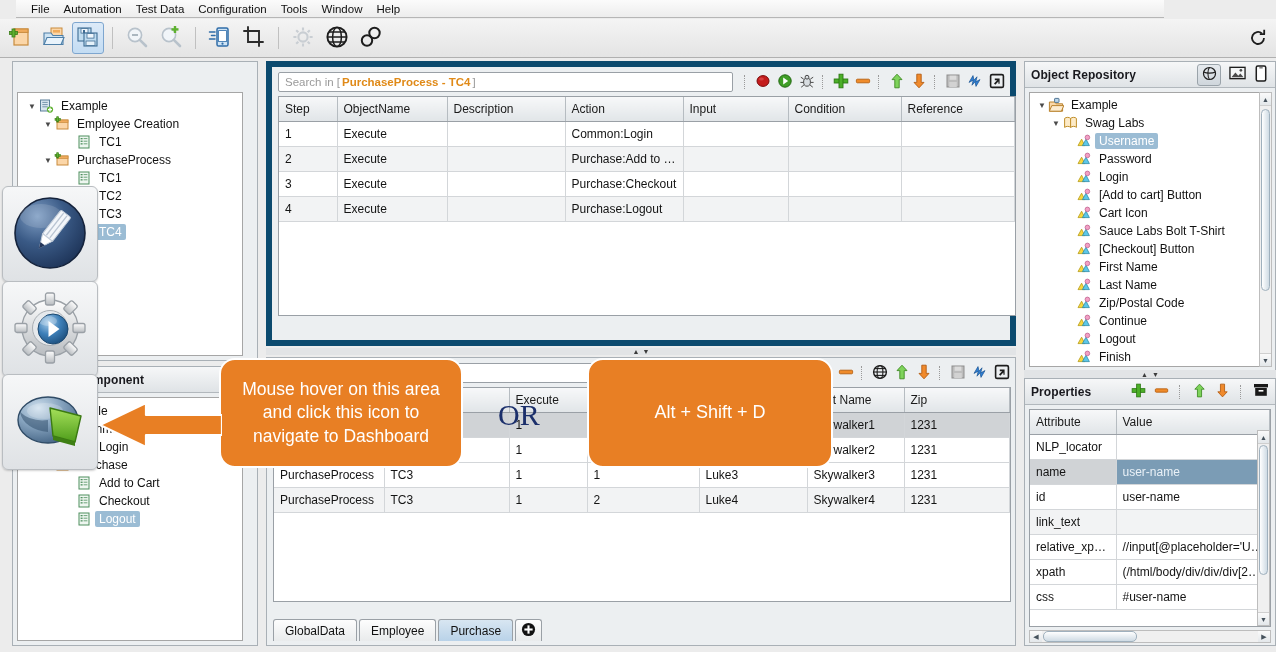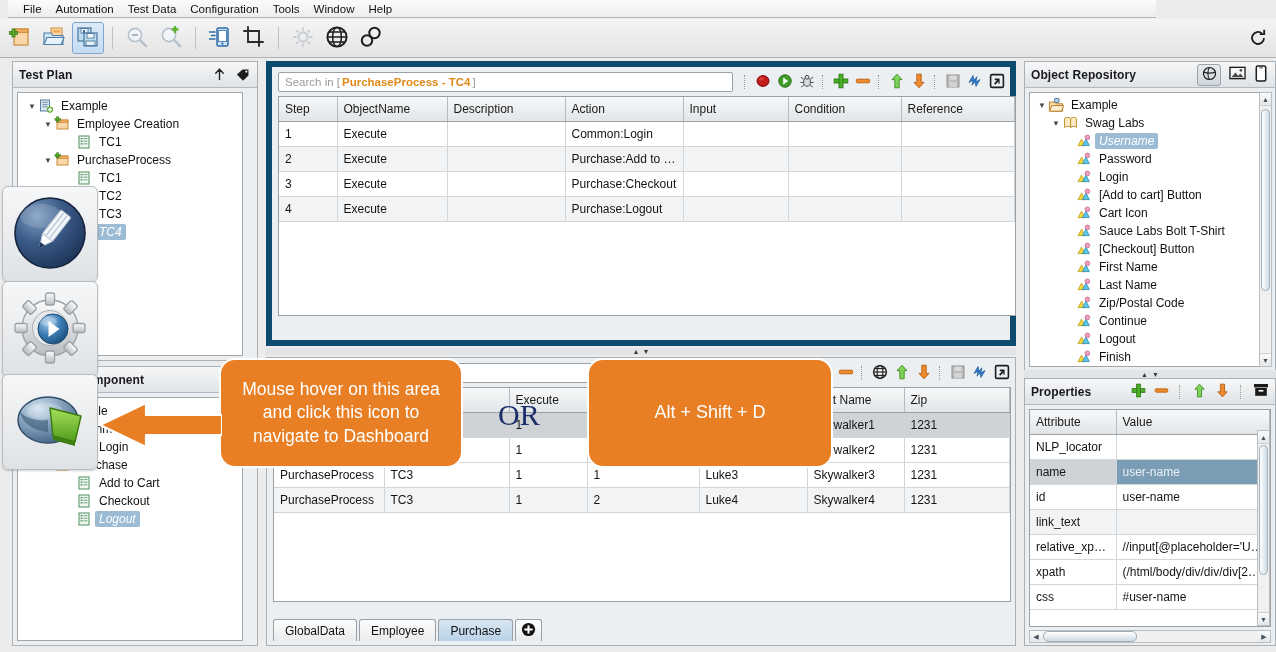--- a/index.html
+++ b/index.html
@@ -7,21 +7,21 @@
     width:1276px;height:652px;overflow:hidden;
     font-family:"Liberation Sans", sans-serif;
     font-size:12px;color:#1a1a1a;
     background:#e8e8e8;
     -webkit-font-smoothing:antialiased;
   }
   #app{position:relative;width:1276px;height:652px;background:#ececec;}
 
   
   .menubar{
-    position:absolute;left:8px;top:0;width:1148px;height:18px;
+    position:absolute;left:16px;top:0;width:1148px;height:18px;
     background:linear-gradient(#fbfbfb,#ededed);
     border-bottom:1px solid #b6b6b6;
     display:flex;align-items:center;padding-left:8px;box-sizing:border-box;
   }
   .menu-item{
     font-size:11.5px;color:#111;padding:1px 7px;cursor:default;white-space:nowrap;
   }
 
   
   .toolbar{
@@ -55,21 +55,21 @@
 
   
   .tree-wrap{
     position:absolute;left:4px;right:14px;top:4px;bottom:4px;
     background:#fff;border:1px solid #a6a6a6;overflow:hidden;
   }
   .tree{padding:4px 2px;}
   .tnode{display:flex;align-items:center;height:18px;font-size:12px;white-space:nowrap;cursor:default;}
   .tnode .twist{width:12px;text-align:center;font-size:8px;color:#4a4a4a;flex:0 0 12px;}
   .tnode .tlabel{padding:1px 4px;border-radius:2px;color:#111;}
-  .tnode.sel .tlabel{background:#9bbcd4;color:#ffffff;font-style:italic;}
+  .tnode.sel .tlabel{background:#9bbcd4;color:#ffffff;}
   .ticon{width:16px;height:16px;margin-right:3px;flex:0 0 16px;display:block;}
 
   .vscroll{
     position:absolute;right:1px;top:4px;bottom:4px;width:13px;
     background:#f0f0f0;border:1px solid #bdbdbd;box-sizing:border-box;
   }
   .vscroll .arr{height:12px;display:flex;align-items:center;justify-content:center;font-size:7px;color:#46525c;
     background:linear-gradient(#fafafa,#e3e7ea);border-bottom:1px solid #cfcfcf;}
   .vscroll .arr.bot{position:absolute;bottom:0;left:0;right:0;border-top:1px solid #cfcfcf;border-bottom:none;}
   .vscroll .thumb{position:absolute;left:1px;right:1px;top:14px;height:60px;border-radius:6px;
@@ -296,36 +296,20 @@
       <span>
         <svg width="20" height="20" viewBox="0 0 20 20">
           <path d="M16 10a6 6 0 1 1-2.1-4.6" fill="none" stroke="#1d1d1d" stroke-width="1.8"></path>
           <path d="M16.2 1.8v4.4h-4.4" fill="none" stroke="#1d1d1d" stroke-width="1.8" stroke-linejoin="round"></path>
         </svg>
       </span>
     </div>
   </div>
 
   <div class="panel" style="left:12px;top:61px;width:246px;height:300px;">
-    <div class="panel-head">
-      <div class="panel-title">Test Plan</div>
-      <div class="panel-head-icons">
-        <span class="mini-tool">
-          <svg width="15" height="15" viewBox="0 0 16 16">
-              <path d="M8 2.4v11M8 2.4l-4 4.2M8 2.4l4 4.2" fill="none" stroke="#232323" stroke-width="1.5" stroke-linecap="round"></path>
-            </svg>
-        </span>
-        <span class="mini-tool">
-          <svg width="16" height="15" viewBox="0 0 16 16">
-              <path d="M1.5 8l6-5.3h6.3v6.3L8 14.6z" fill="#1d1d1d"></path>
-              <circle cx="11.6" cy="4.9" r="1.1" fill="#ffffff"></circle>
-            </svg>
-        </span>
-      </div>
-    </div>
     <div class="panel-body">
       <div class="tree-wrap">
         <div class="tree">
 
           <div class="tnode" style="padding-left:6px">
             <span class="twist">▼</span>
             <span class="ticon">
               <svg width="16" height="16" viewBox="0 0 16 16">
                   <rect x="2.5" y="2" width="9" height="11" fill="#d9e6ef" stroke="#5b7f99" stroke-width="1"></rect>
                   <g stroke="#5b7f99" stroke-width=".8">

